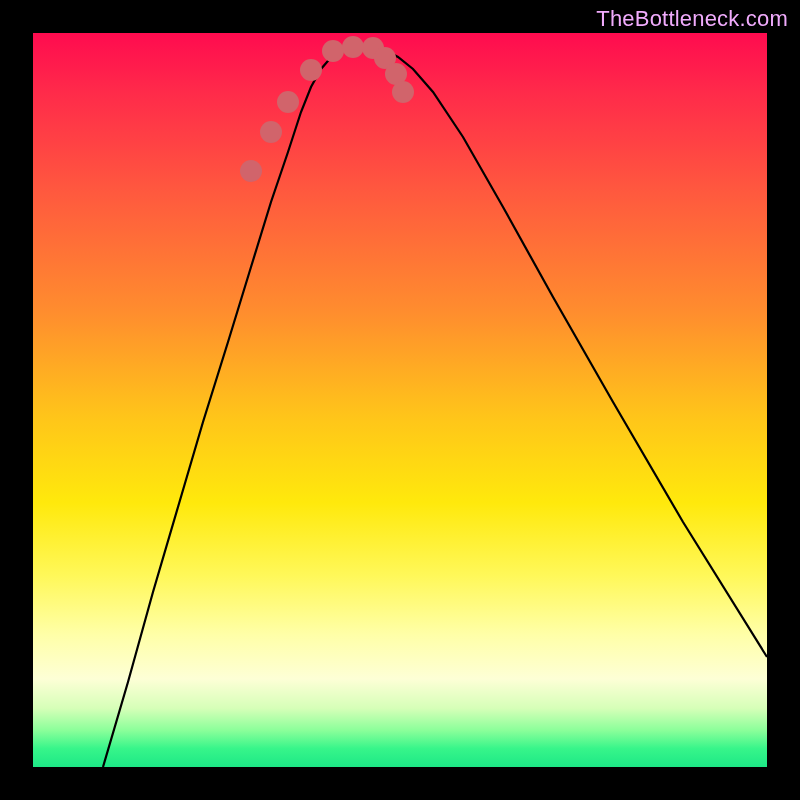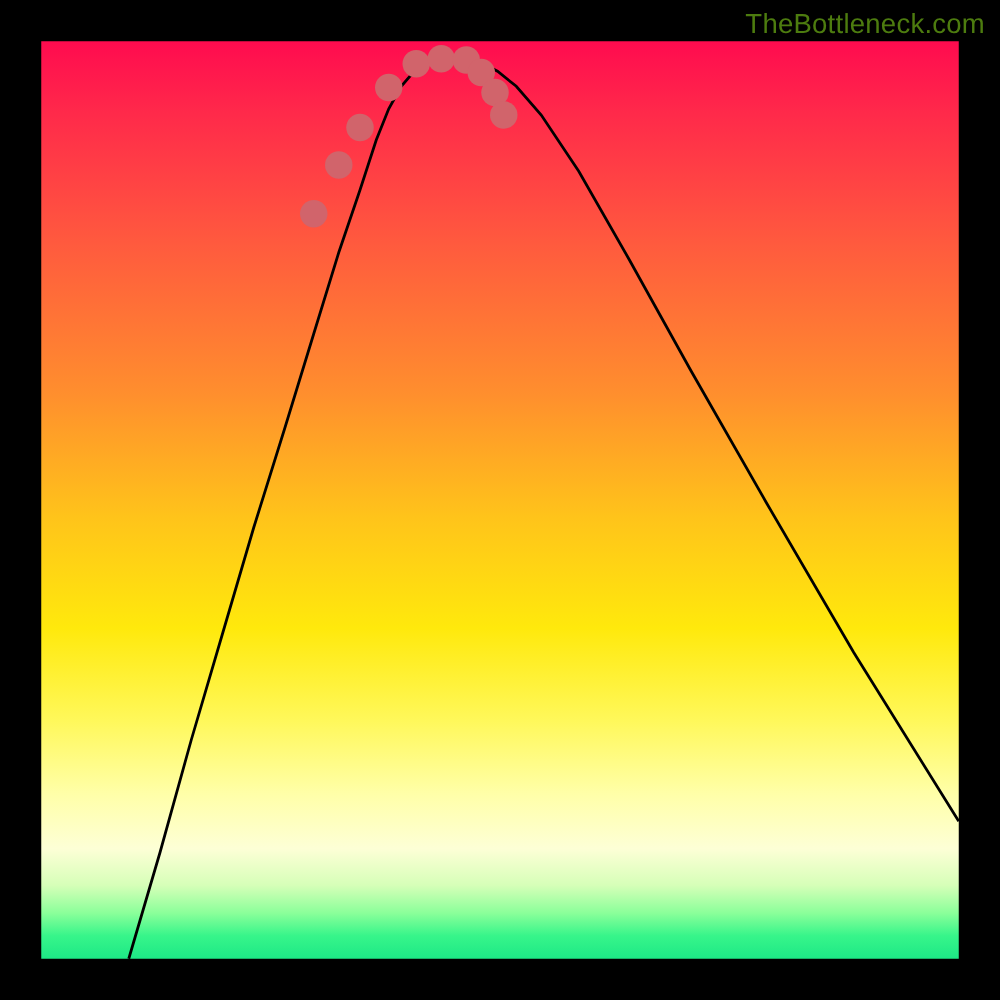--- a/index.html
+++ b/index.html
@@ -40,21 +40,21 @@
       #d6ffb8 92%,
       #8bff9a 95%,
       #37f58a 97.5%,
       #1de886 100%
     );
   }
   .watermark {
     position: absolute;
     top: 6px;
     right: 12px;
-    color: #4d7c0f;
+    color: #f0abfc;
     font-size: 22px;
     font-weight: 500;
     letter-spacing: 0.2px;
     user-select: none;
   }
   svg.curve {
     position: absolute;
     left: 0;
     top: 0;
     width: 734px;

